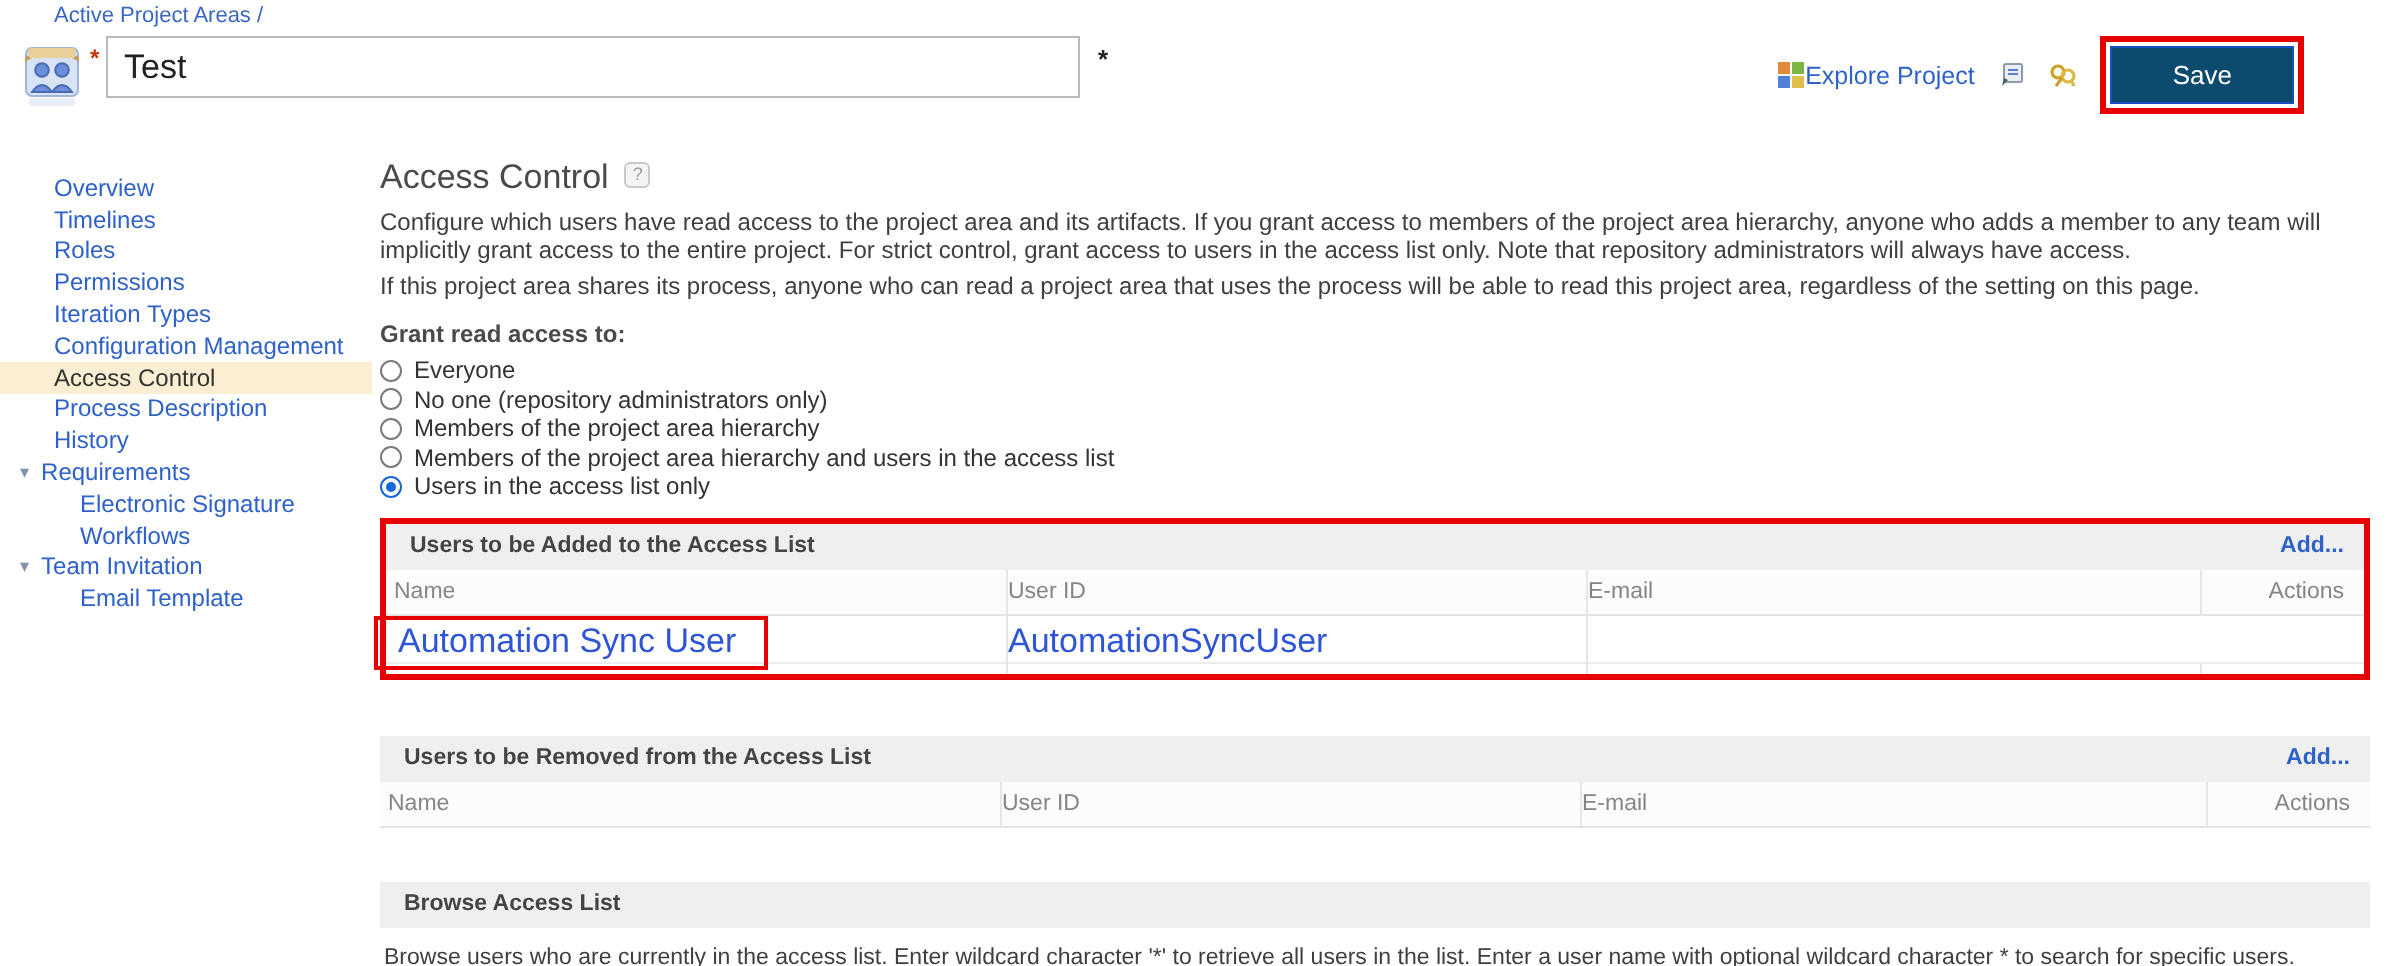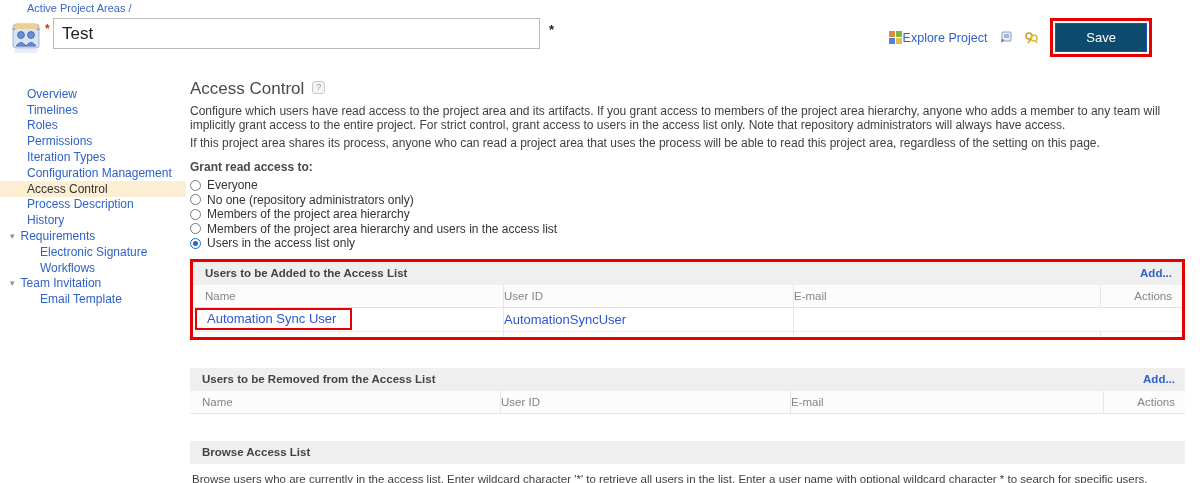--- a/index.html
+++ b/index.html
@@ -51,25 +51,25 @@
 
   
   .tbl-annot { border:3px solid #e60000; margin-top:8px; }
   .sec-bar { background:#efefef; height:23px; display:flex; align-items:center;
     justify-content:space-between; padding:0 10px 0 12px; }
   .sec-title { font-size:11.5px; font-weight:bold; color:#444; }
   .add-link { font-size:11.5px; font-weight:bold; color:#2e62c9; text-decoration:none; cursor:pointer; }
   .grid-row { display:grid; grid-template-columns:310px 290px 1fr 82px; }
   .col-hdr { height:23px; border-bottom:1px solid #e3e3e3; background:#fcfcfc; }
   .col-hdr > div { font-size:11.5px; color:#858585; display:flex; align-items:center; }
-  .cell-pad { padding-left:12px; }
+  .cell-pad { padding-left:4px; }
   .sep { border-left:1px solid #e6e6e6; }
   .actions-cell { justify-content:flex-end; padding-right:10px; }
   .data-row { height:24px; border-bottom:1px solid #ececec; }
-  .data-row > div { font-size:13px; display:flex; align-items:center; }
+  .data-row > div { font-size:17px; display:flex; align-items:center; }
   .data-row a { color:#2d55d6; text-decoration:none; cursor:pointer; }
   .spacer-row { height:5px; }
   .name-annot { border:2px solid #e60000; padding:1px 14px 2px 10px; margin-left:-10px; display:inline-block; }
   .tbl-plain { margin-top:28px; }
   .tbl2 .col-hdr { background:#fcfcfc; }
   .browse-sec { margin-top:27px; }
   .browse-desc { font-size:11.5px; color:#3f3f3f; margin:9px 0 0 2px; }
 </style>
 </head>
 <body>

